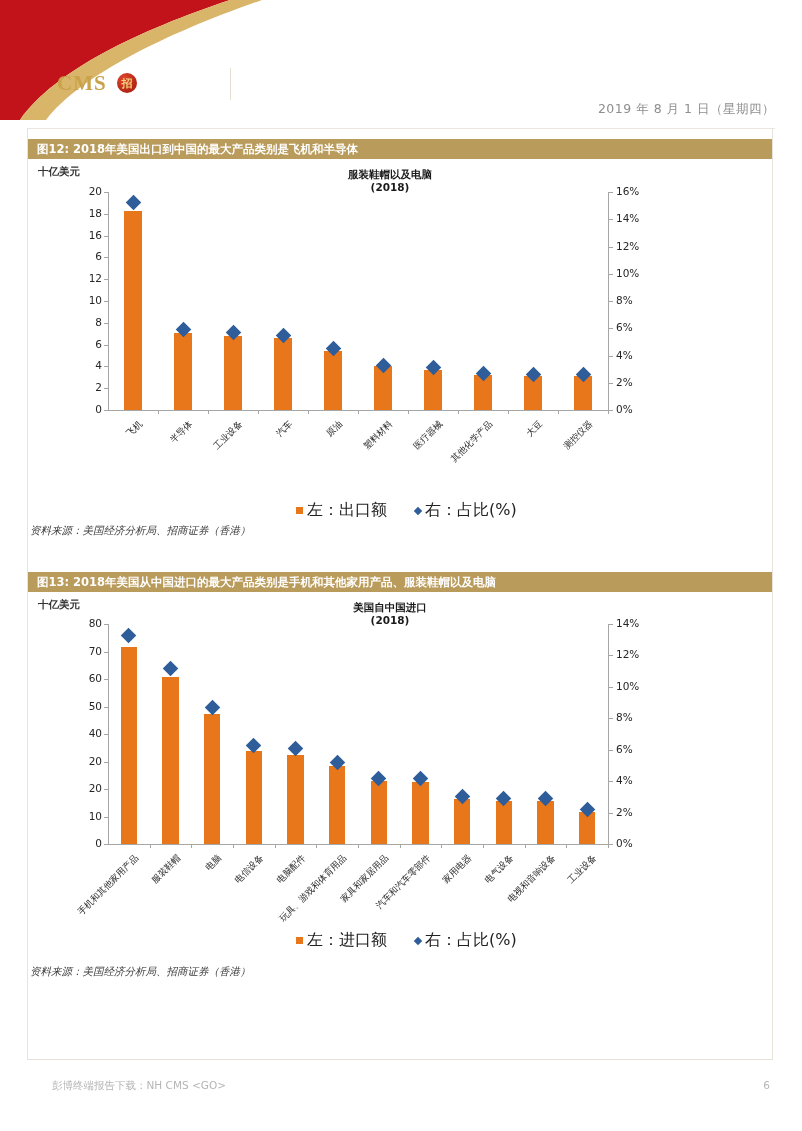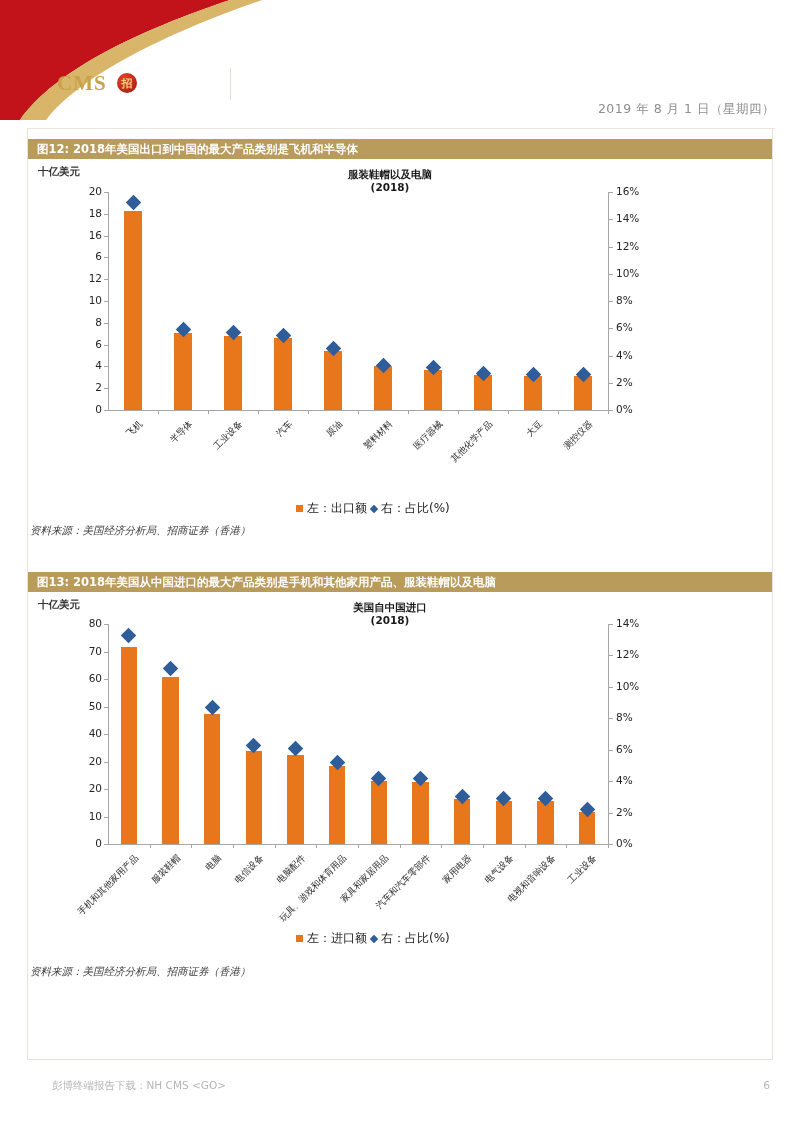--- a/index.html
+++ b/index.html
@@ -49,22 +49,22 @@
   .ylab{position:absolute;font-size:10.5px;color:#262626;text-align:right;
         font-family:"DejaVu Sans",sans-serif;white-space:nowrap;}
   .ylab.r{text-align:left;}
   .bar{position:absolute;background:#E8761B;}
   .dmd{position:absolute;width:11px;height:11px;background:#2E5D99;
        transform:rotate(45deg);}
   .xtick{position:absolute;width:1px;background:#a6a6a6;}
   .xlab{position:absolute;font-size:9px;color:#262626;white-space:nowrap;
         transform-origin:100% 50%;transform:rotate(-45deg);text-align:right;
         font-family:"DejaVu Sans",sans-serif;}
-  .legend{position:absolute;display:flex;gap:4px;align-items:center;
-          font-size:12px;color:#222;font-family:"DejaVu Sans",sans-serif;}
+  .legend{position:absolute;display:flex;gap:28px;align-items:center;
+          font-size:16px;color:#222;font-family:"DejaVu Sans",sans-serif;}
   .legend .item{display:flex;align-items:center;gap:4px;}
   .sw-sq{width:7px;height:7px;background:#E8761B;display:inline-block;}
   .sw-dm{width:6px;height:6px;background:#2E5D99;display:inline-block;
          transform:rotate(45deg);}
 
   
   .foot-left{position:absolute;left:52px;top:1079px;font-size:10.5px;color:#b5b5b5;
              font-family:"DejaVu Sans",sans-serif;}
   .foot-right{position:absolute;right:32px;top:1079px;font-size:10.5px;color:#b5b5b5;
               font-family:"DejaVu Sans",sans-serif;}

